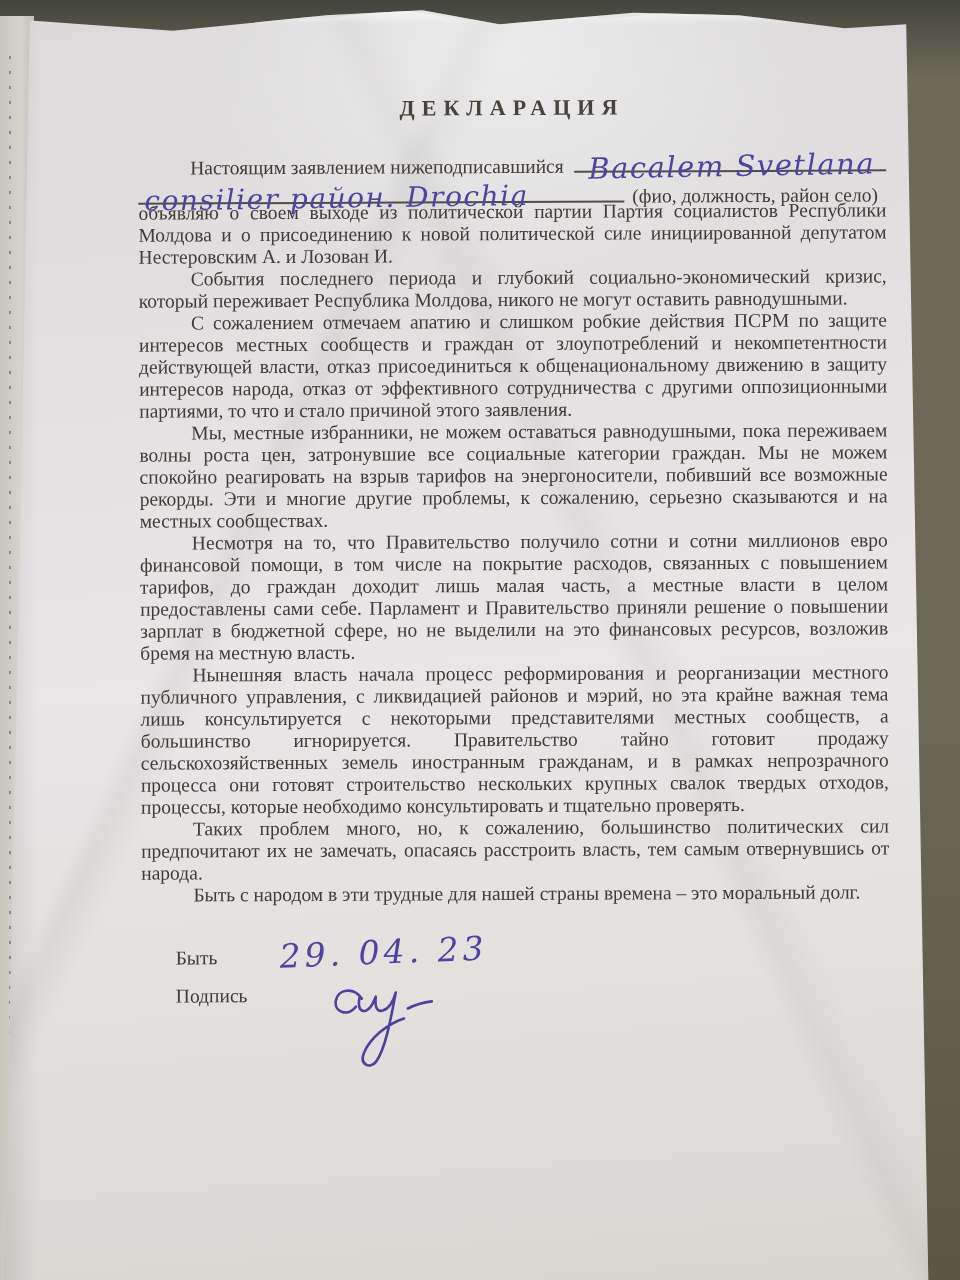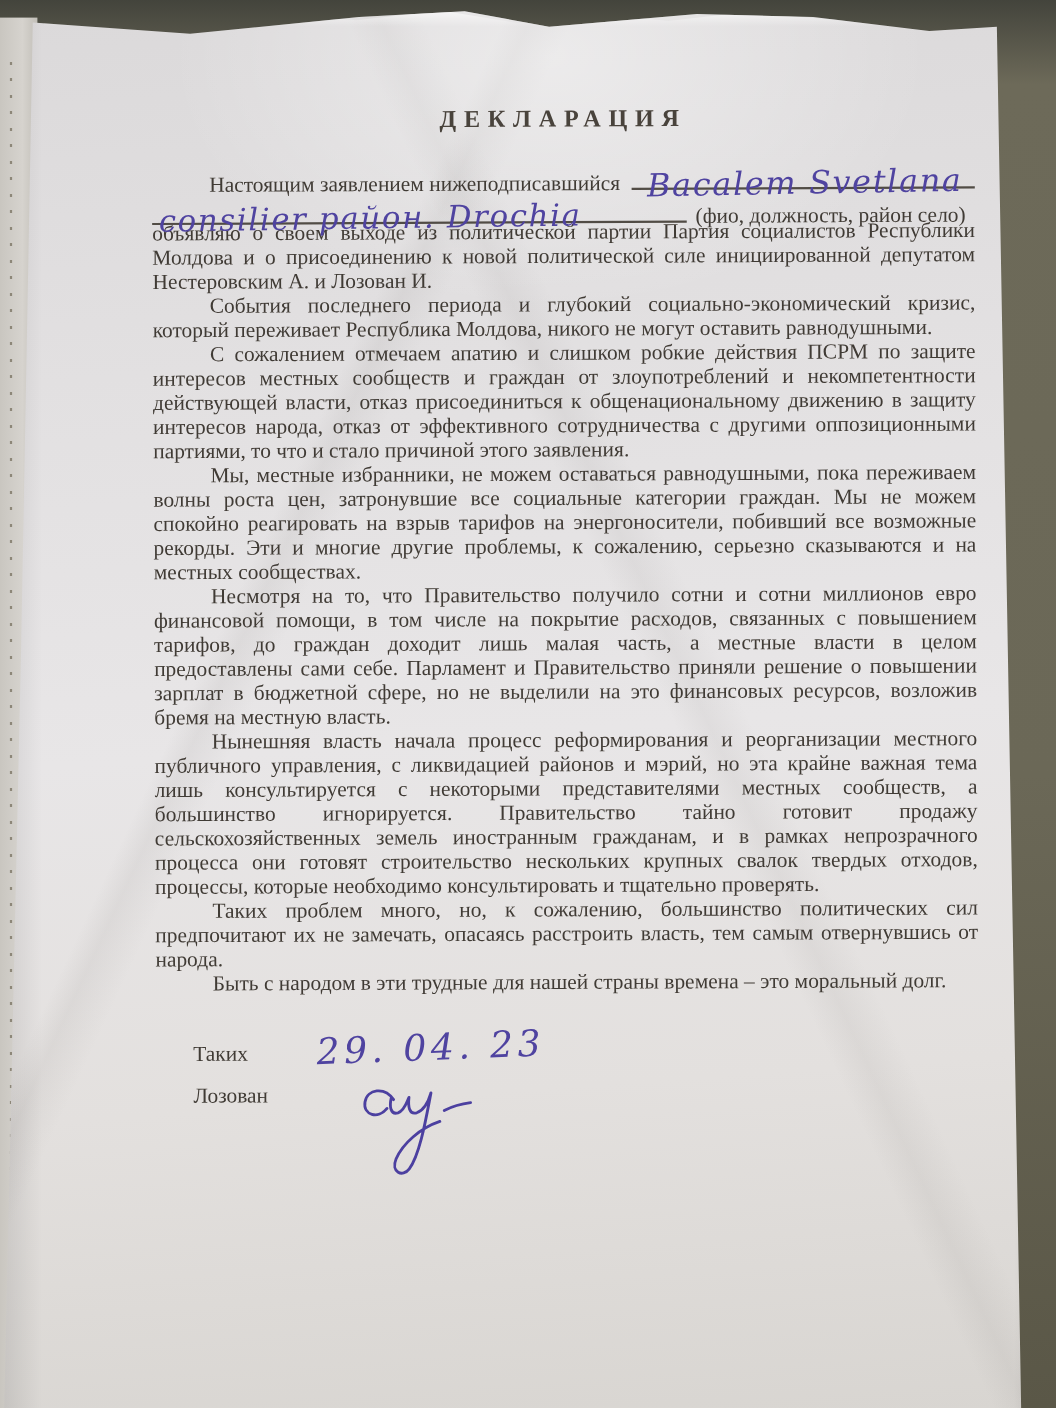--- a/index.html
+++ b/index.html
@@ -95,25 +95,25 @@
 
     <p class="body-par">События последнего периода и глубокий социально-экономический кризис, который переживает Республика Молдова, никого не могут оставить равнодушными.</p>
     <p class="body-par">С сожалением отмечаем апатию и слишком робкие действия ПСРМ по защите интересов местных сообществ и граждан от злоупотреблений и некомпетентности действующей власти, отказ присоединиться к общенациональному движению в защиту интересов народа, отказ от эффективного сотрудничества с другими оппозиционными партиями, то что  и стало причиной этого заявления.</p>
     <p class="body-par">Мы, местные избранники, не можем оставаться равнодушными, пока переживаем волны роста цен, затронувшие все социальные категории граждан. Мы не можем спокойно реагировать на взрыв тарифов на энергоносители, побивший все возможные рекорды. Эти и многие другие проблемы, к сожалению, серьезно сказываются и на местных сообществах.</p>
     <p class="body-par">Несмотря на то, что Правительство получило сотни и сотни миллионов евро финансовой помощи, в том числе на покрытие расходов, связанных с повышением тарифов, до граждан доходит лишь малая часть, а местные власти в целом предоставлены сами себе. Парламент и Правительство приняли решение о повышении зарплат в бюджетной сфере, но не выделили на это финансовых ресурсов, возложив бремя на местную власть.</p>
     <p class="body-par">Нынешняя власть начала процесс реформирования и реорганизации местного публичного управления, с ликвидацией районов и мэрий, но эта крайне важная тема лишь консультируется с некоторыми представителями местных сообществ, а большинство игнорируется. Правительство тайно готовит продажу сельскохозяйственных земель иностранным гражданам, и в рамках непрозрачного процесса они готовят строительство нескольких крупных свалок твердых отходов, процессы, которые необходимо консультировать и тщательно проверять.</p>
     <p class="body-par">Таких проблем много, но, к сожалению, большинство политических сил предпочитают их не замечать, опасаясь расстроить власть, тем самым отвернувшись от народа.</p>
     <p class="body-par">Быть с народом в эти трудные для нашей страны времена – это моральный долг.</p>
 
     <div class="date-row">
-      <span>Таких</span>
+      <span>Быть</span>
       <span class="hw">29. 04. 23</span>
     </div>
 
     <div class="sign-row">
-      <span>Лозован</span>
+      <span>Подпись</span>
       <svg class="scribble" width="140" height="104" viewBox="0 0 140 104">
         <path d="M36 30 C28 18 12 20 10 32 C8 44 22 48 30 38 M34 28 C32 36 33 44 40 42 C46 40 48 32 50 28 C49 36 50 44 57 42 C63 40 67 34 70 24 C66 44 60 80 50 93 C44 101 33 96 38 84 C44 70 60 56 78 50 M82 40 C90 36 98 34 106 33" fill="none" stroke="#4c40a0" stroke-width="2.6" stroke-linecap="round" stroke-linejoin="round"></path>
       </svg>
     </div>
 
   </div>
 </div>
 
 </body></html>

